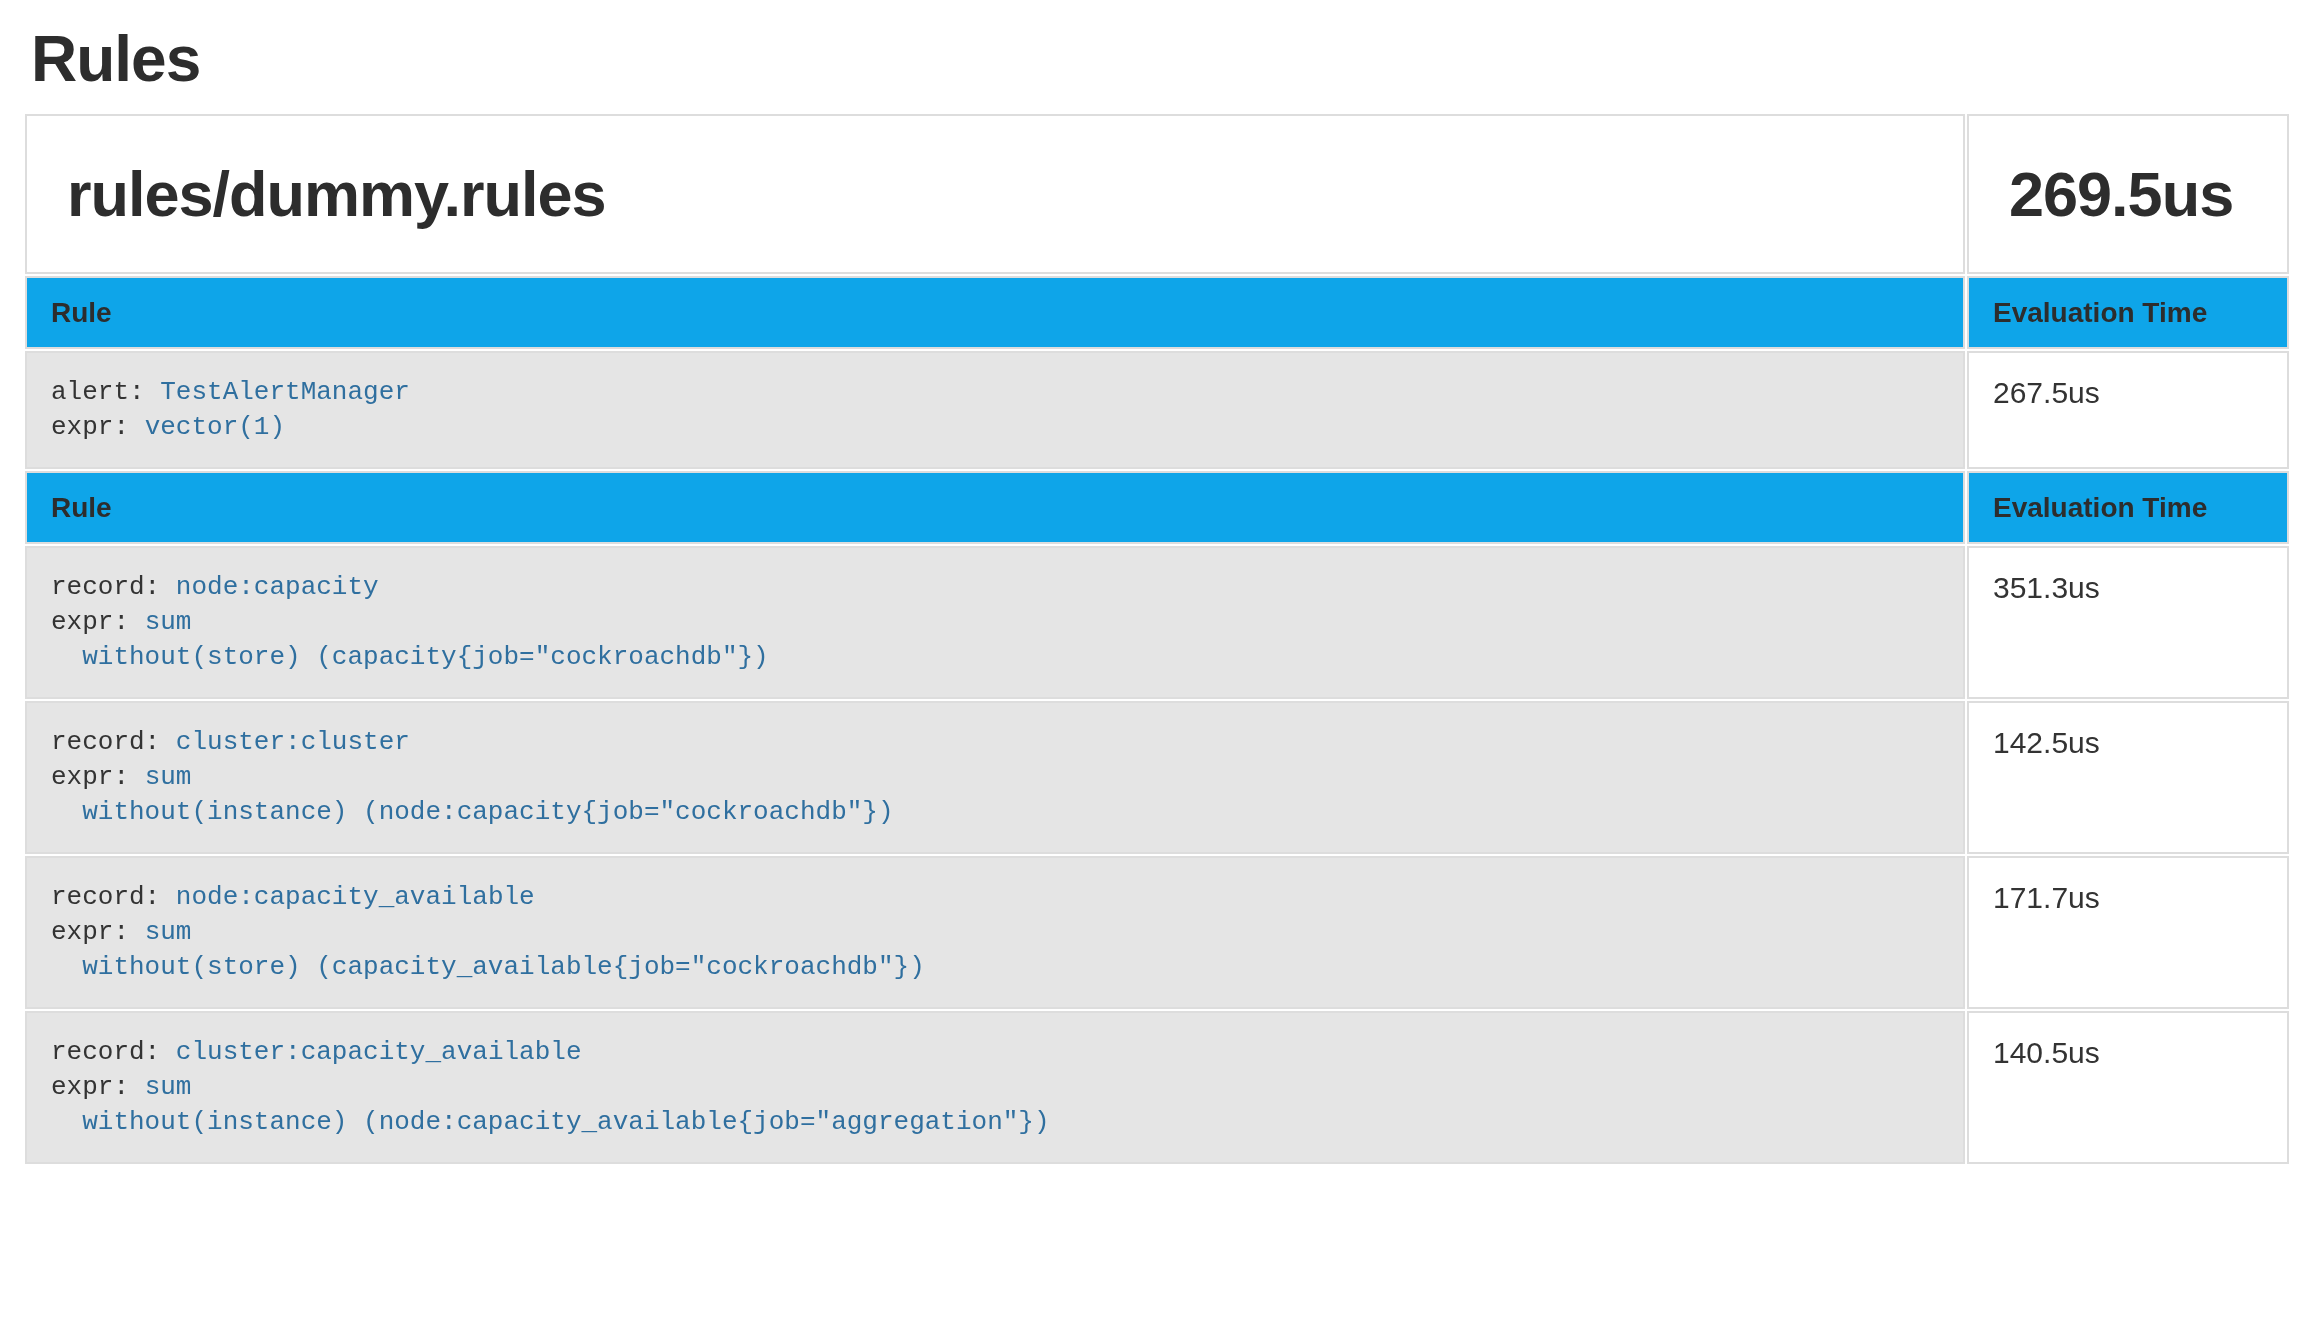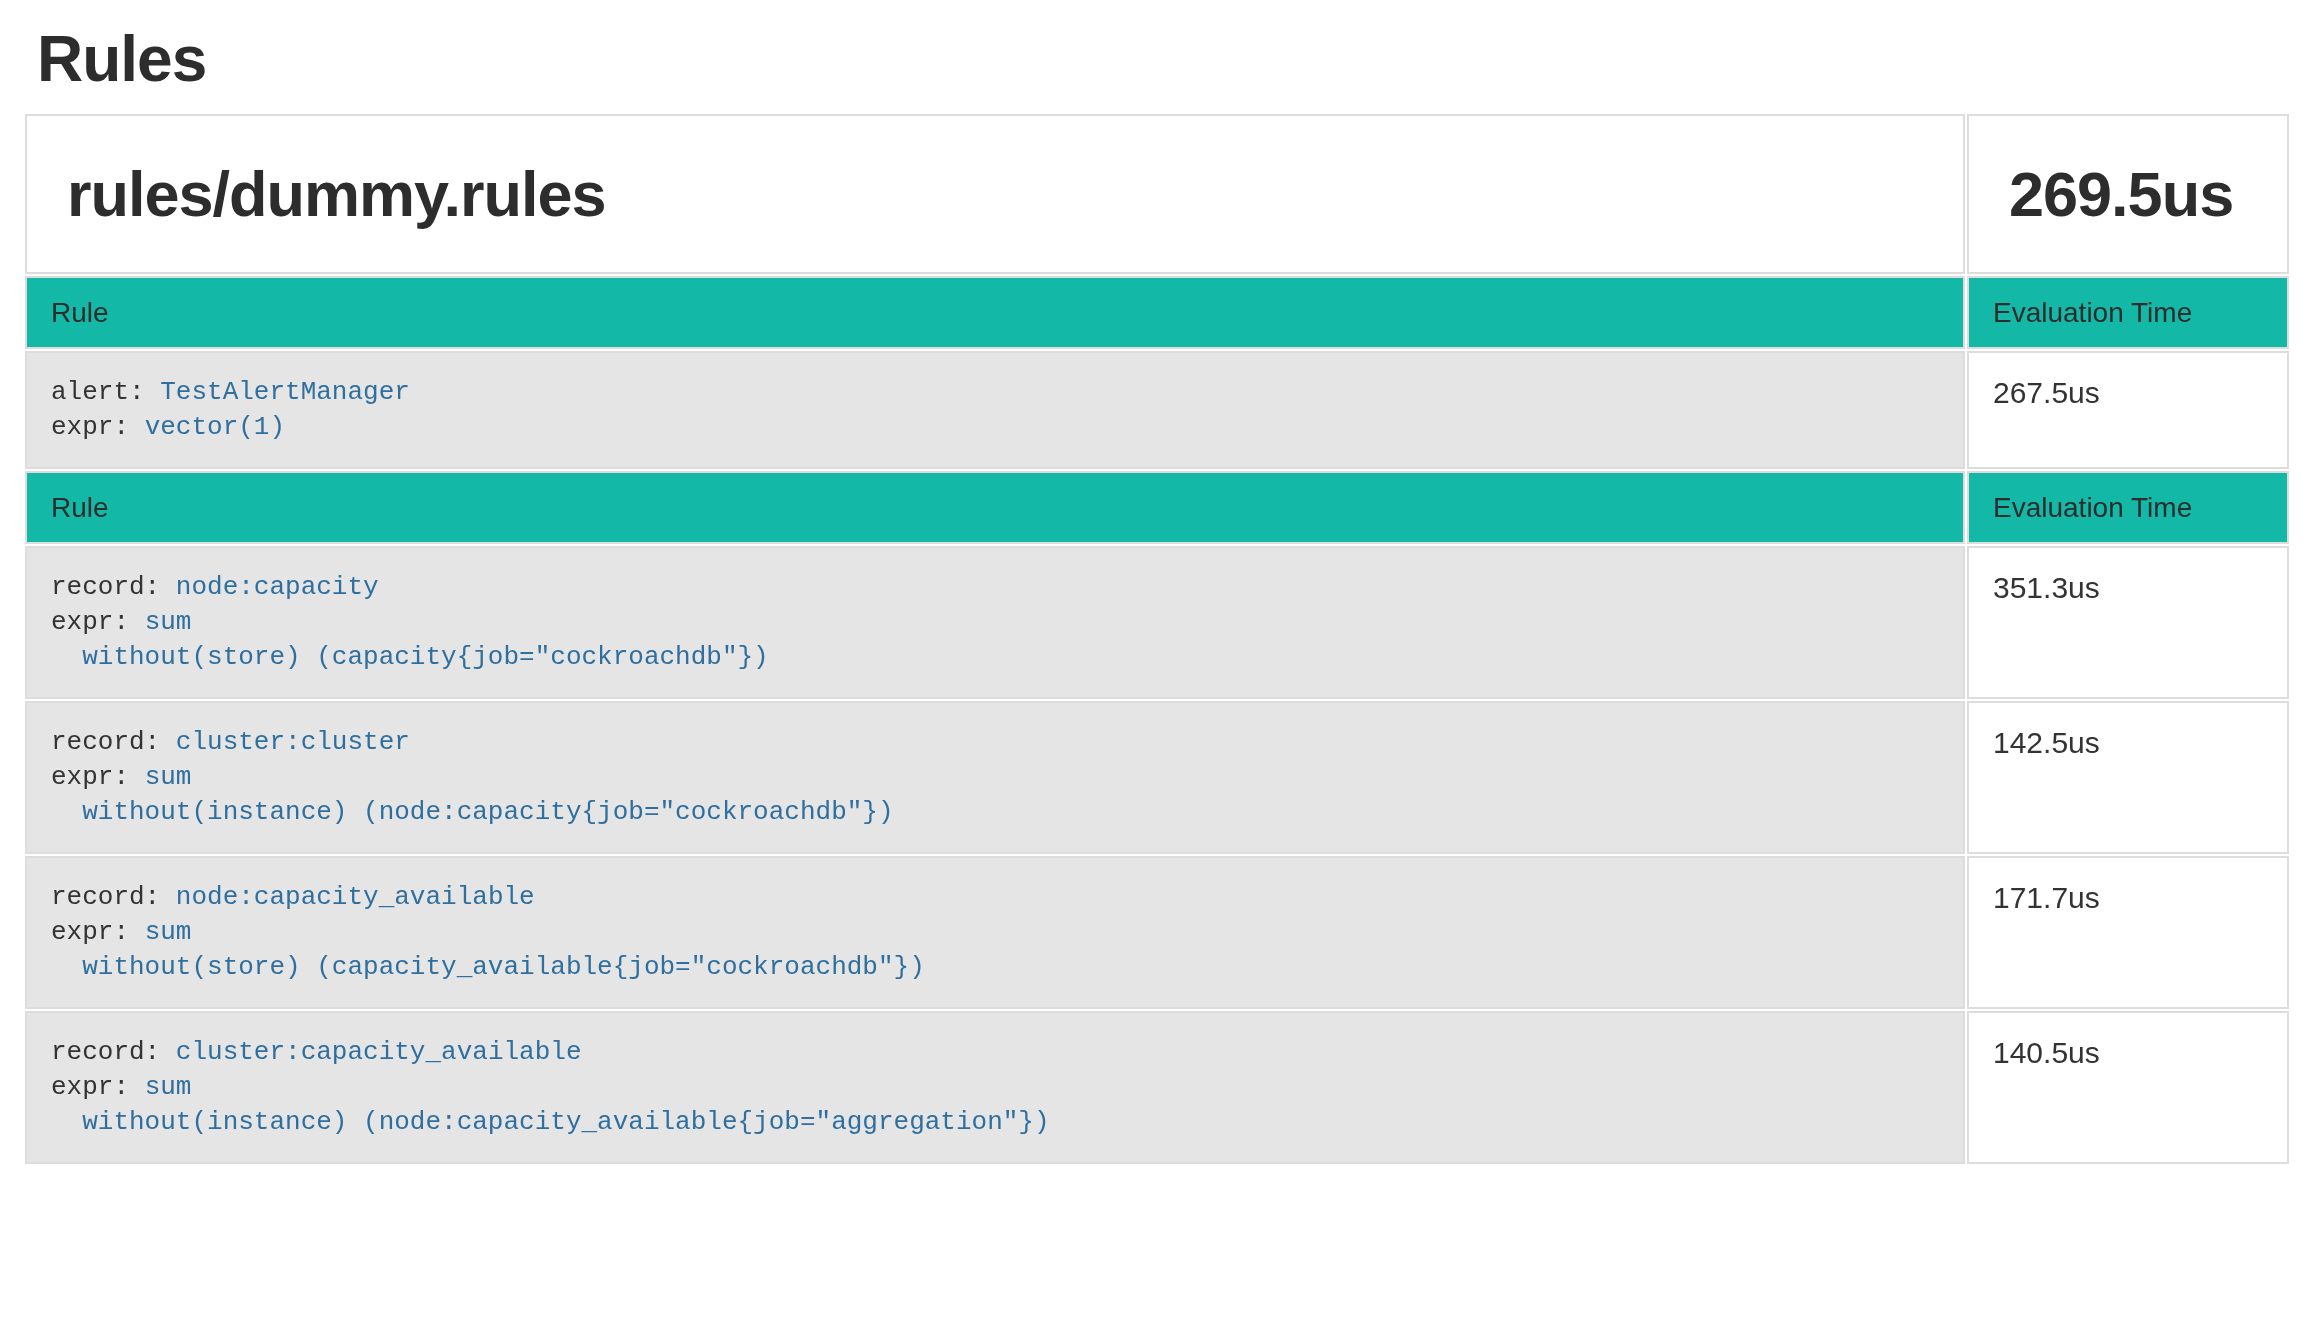--- a/index.html
+++ b/index.html
@@ -13,21 +13,21 @@
     color: #333333;
   }
   .container {
     padding: 0 23px;
     box-sizing: border-box;
   }
   h1.page-title {
     font-size: 64px;
     font-weight: bold;
     color: #2d2d2d;
-    margin: 18px 0 11px 14px;
+    margin: 18px 0 11px 8px;
     line-height: 1.3;
     letter-spacing: -1px;
   }
   table.rules-table {
     border-collapse: separate;
     border-spacing: 2px;
     table-layout: fixed;
     width: 2268px;
   }
   table.rules-table td,
@@ -42,25 +42,25 @@
     font-size: 63px;
     font-weight: bold;
     color: #2d2d2d;
     padding: 44px 40px;
     line-height: 68px;
     letter-spacing: -1px;
     background: #ffffff;
   }
   .col-header-cell {
     font-size: 28px;
-    font-weight: normal;
+    font-weight: bold;
     color: #2d2d2d;
     padding: 19px 24px;
     line-height: 31px;
-    background: #14b8a6;
+    background: #0ea5e9;
   }
   .rule-cell {
     background: #e5e5e5;
     padding: 22px 24px;
     font-family: "Liberation Mono", monospace;
     font-size: 26px;
     line-height: 35px;
     color: #333333;
   }
   .code-line {

